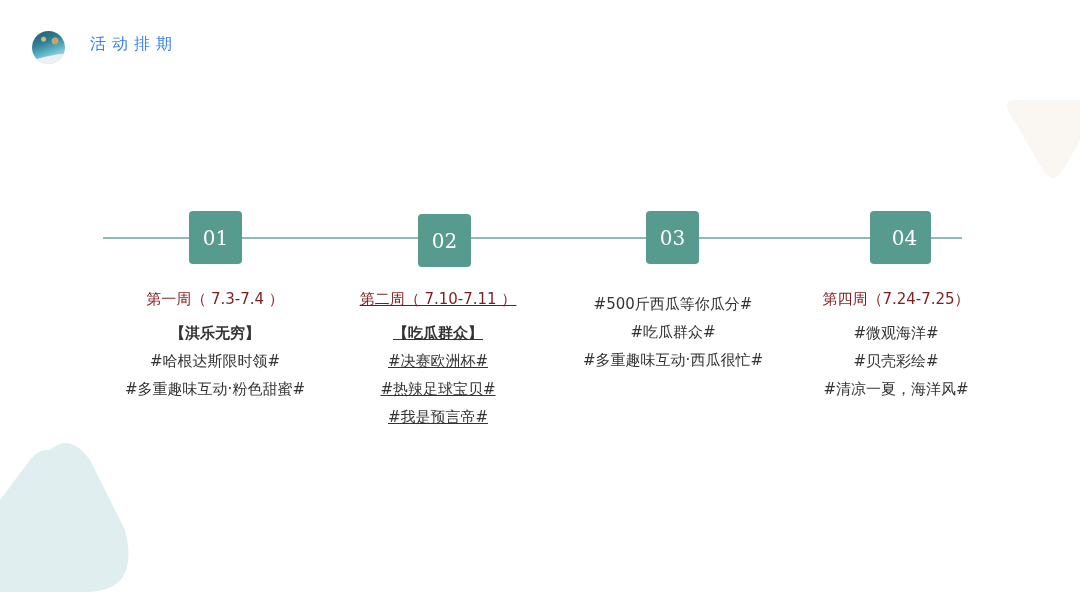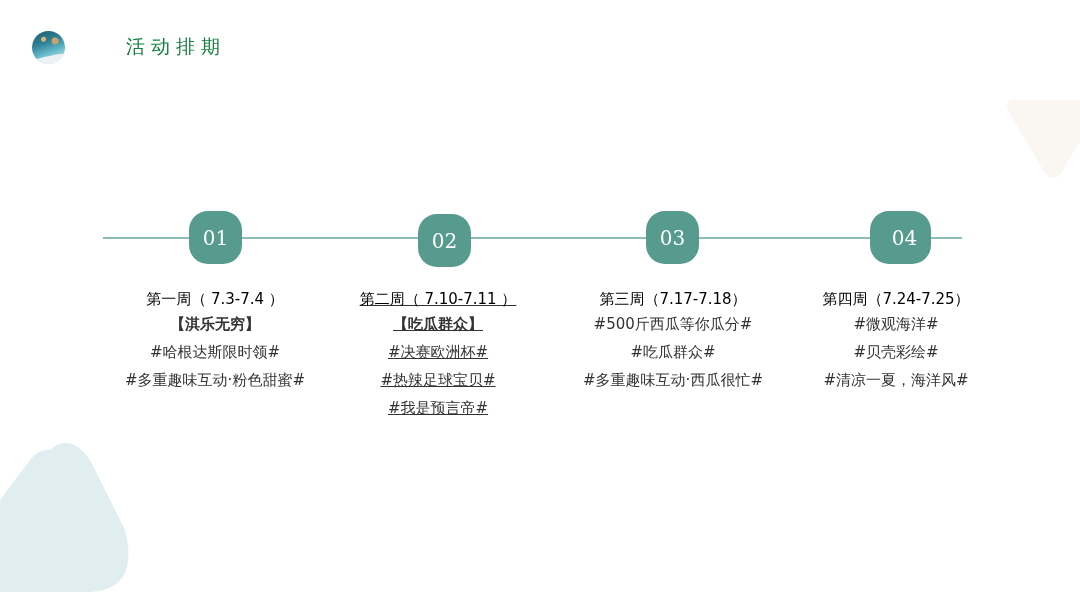--- a/index.html
+++ b/index.html
@@ -14,43 +14,43 @@
     background:
       radial-gradient(circle at 70% 30%, #c9a46a 0 3px, transparent 4px),
       radial-gradient(circle at 35% 25%, #d8b47a 0 2px, transparent 3px),
       linear-gradient(160deg, #1f5b6e 0%, #2f7f95 35%, #5fb6c6 60%, #a8dbe3 80%, #e8eef0 100%);
   }
   .logo::after {
     content: ""; position: absolute; left: -4px; bottom: -6px; width: 44px; height: 14px;
     background: #eef1f3; transform: rotate(-12deg); border-radius: 40%;
   }
   .title {
-    position: absolute; left: 90px; top: 34px; font-size: 19px; letter-spacing: 6px;
-    color: #15803d; font-family: "DejaVu Serif", "Liberation Serif", serif; margin-left: 36px;
+    position: absolute; left: 90px; top: 34px; font-size: 16px; letter-spacing: 6px;
+    color: #3b82f6; font-family: "DejaVu Serif", "Liberation Serif", serif;
   }
   .shape-tr {
     position: absolute; left: 1003px; top: 100px; width: 100px; height: 80px;
   }
   .shape-bl {
     position: absolute; left: -20px; top: 440px; width: 150px; height: 160px;
   }
   .timeline-line {
     position: absolute; left: 103px; top: 237px; width: 859px; height: 1.5px;
     background: #8cbcb5;
   }
   .node {
-    position: absolute; width: 53px; height: 53px; border-radius: 19px;
+    position: absolute; width: 53px; height: 53px; border-radius: 4px;
     background: #579b8f; color: #fff; display: flex; align-items: center; justify-content: center;
     font-family: "DejaVu Serif", "Liberation Serif", serif; font-size: 20px;
   }
   .col {
     position: absolute; top: 290px; width: 240px; text-align: center; color: #333;
     font-size: 15px;
   }
-  .col .week { color: #000000; height: 20px; }
+  .col .week { color: #7f1d1d; margin-bottom: 9px; height: 20px; }
   .col .line { height: 28px; line-height: 28px; }
   .col .theme { font-weight: bold; }
 </style>
 </head>
 <body>
 
 <div class="logo"></div>
 <div class="title">活动排期</div>
 
 <svg class="shape-tr" viewBox="0 0 100 80">
@@ -77,21 +77,20 @@
 
 <div class="col" style="left:318px;text-decoration:underline;">
   <div class="week">第二周（ 7.10-7.11 ）</div>
   <div class="line theme">【吃瓜群众】</div>
   <div class="line">#决赛欧洲杯#</div>
   <div class="line">#热辣足球宝贝#</div>
   <div class="line">#我是预言帝#</div>
 </div>
 
 <div class="col" style="left:553px;">
-  <div class="week">第三周（7.17-7.18）</div>
   <div class="line">#500斤西瓜等你瓜分#</div>
   <div class="line">#吃瓜群众#</div>
   <div class="line">#多重趣味互动·西瓜很忙#</div>
 </div>
 
 <div class="col" style="left:776px;">
   <div class="week">第四周（7.24-7.25）</div>
   <div class="line">#微观海洋#</div>
   <div class="line">#贝壳彩绘#</div>
   <div class="line">#清凉一夏，海洋风#</div>

